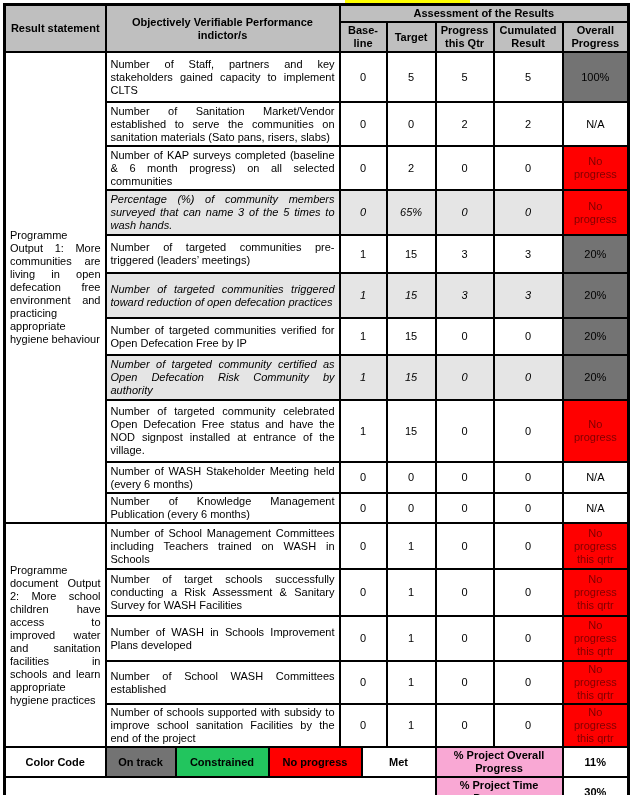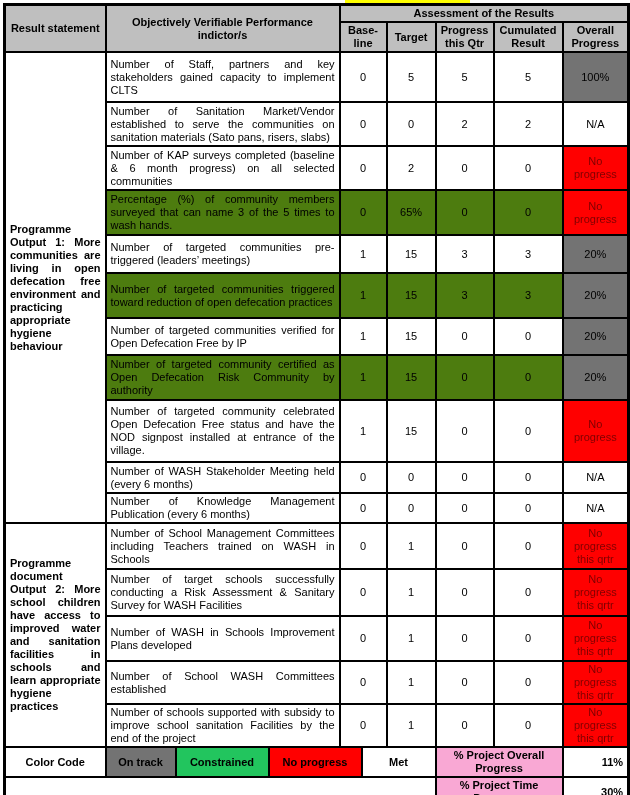--- a/index.html
+++ b/index.html
@@ -25,37 +25,37 @@
   table.doc td{
     border:2px solid #000;
     padding:1px 4px;
     font-size:11px;
     line-height:13px;
     vertical-align:middle;
     overflow:hidden;
   }
   td.hdr{background:#BFBFBF;font-weight:bold;text-align:center;}
   td.grouplabel{
-    font-weight:bold;
+    font-weight:normal;
     text-align:justify;
     vertical-align:middle;
     padding:2px 5px;
     line-height:13.5px;
   }
   td.ind{text-align:justify;}
   td.val{text-align:center;padding:1px 2px;}
-  .bg-yellow{background:#4d7c0f;}
+  .bg-yellow{background:#e5e5e5;font-style:italic;}
   .bg-green{background:#737373;margin-top:24px;}
   .bg-red{background:#FF0000;color:#7F0000;}
   .bg-orange{background:#22c55e;}
   .bg-lav{background:#f9a8d4;}
   td.legend{font-weight:bold;text-align:center;}
   td.legend-red{background:#FF0000;color:#000;}
   td.gsep{border-top:3px solid #000;}
-  td.pct{font-weight:bold;text-align:right;}
+  td.pct{font-weight:bold;text-align:center;}
 </style>
 </head>
 <body>
 
 <div class="page">
   <div class="yellow-strip"></div>
 
   <table class="doc">
     <colgroup>
       <col style="width:101px">

